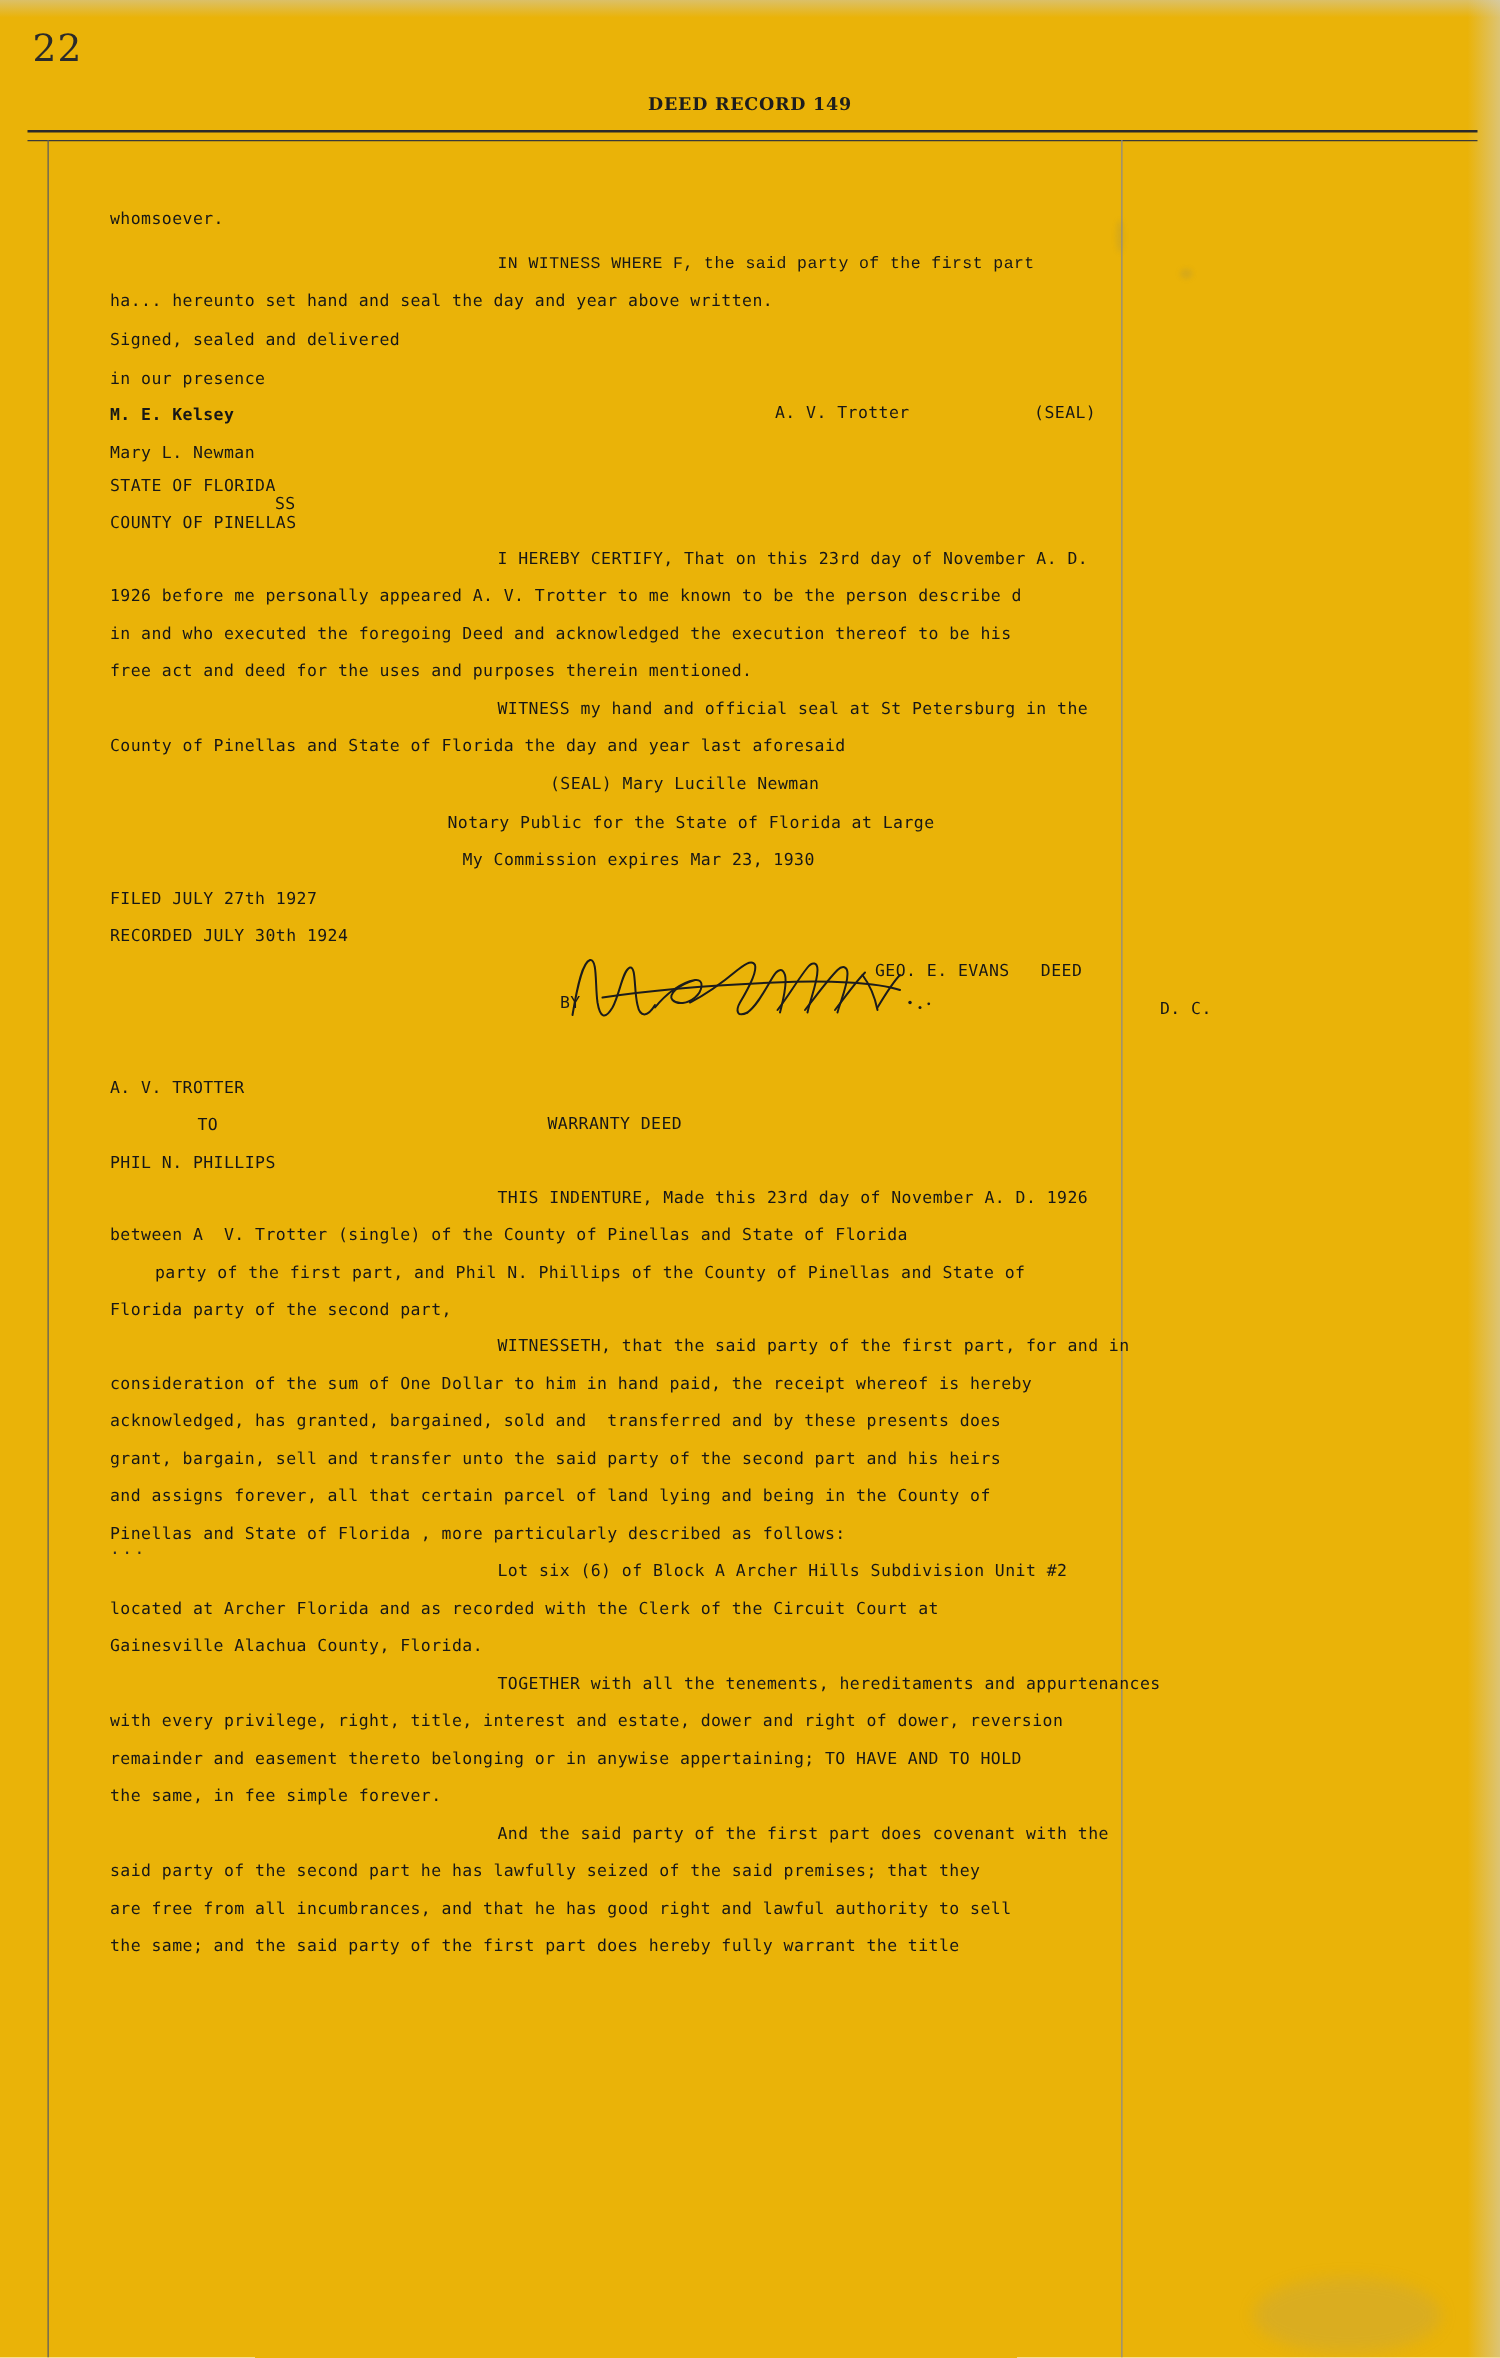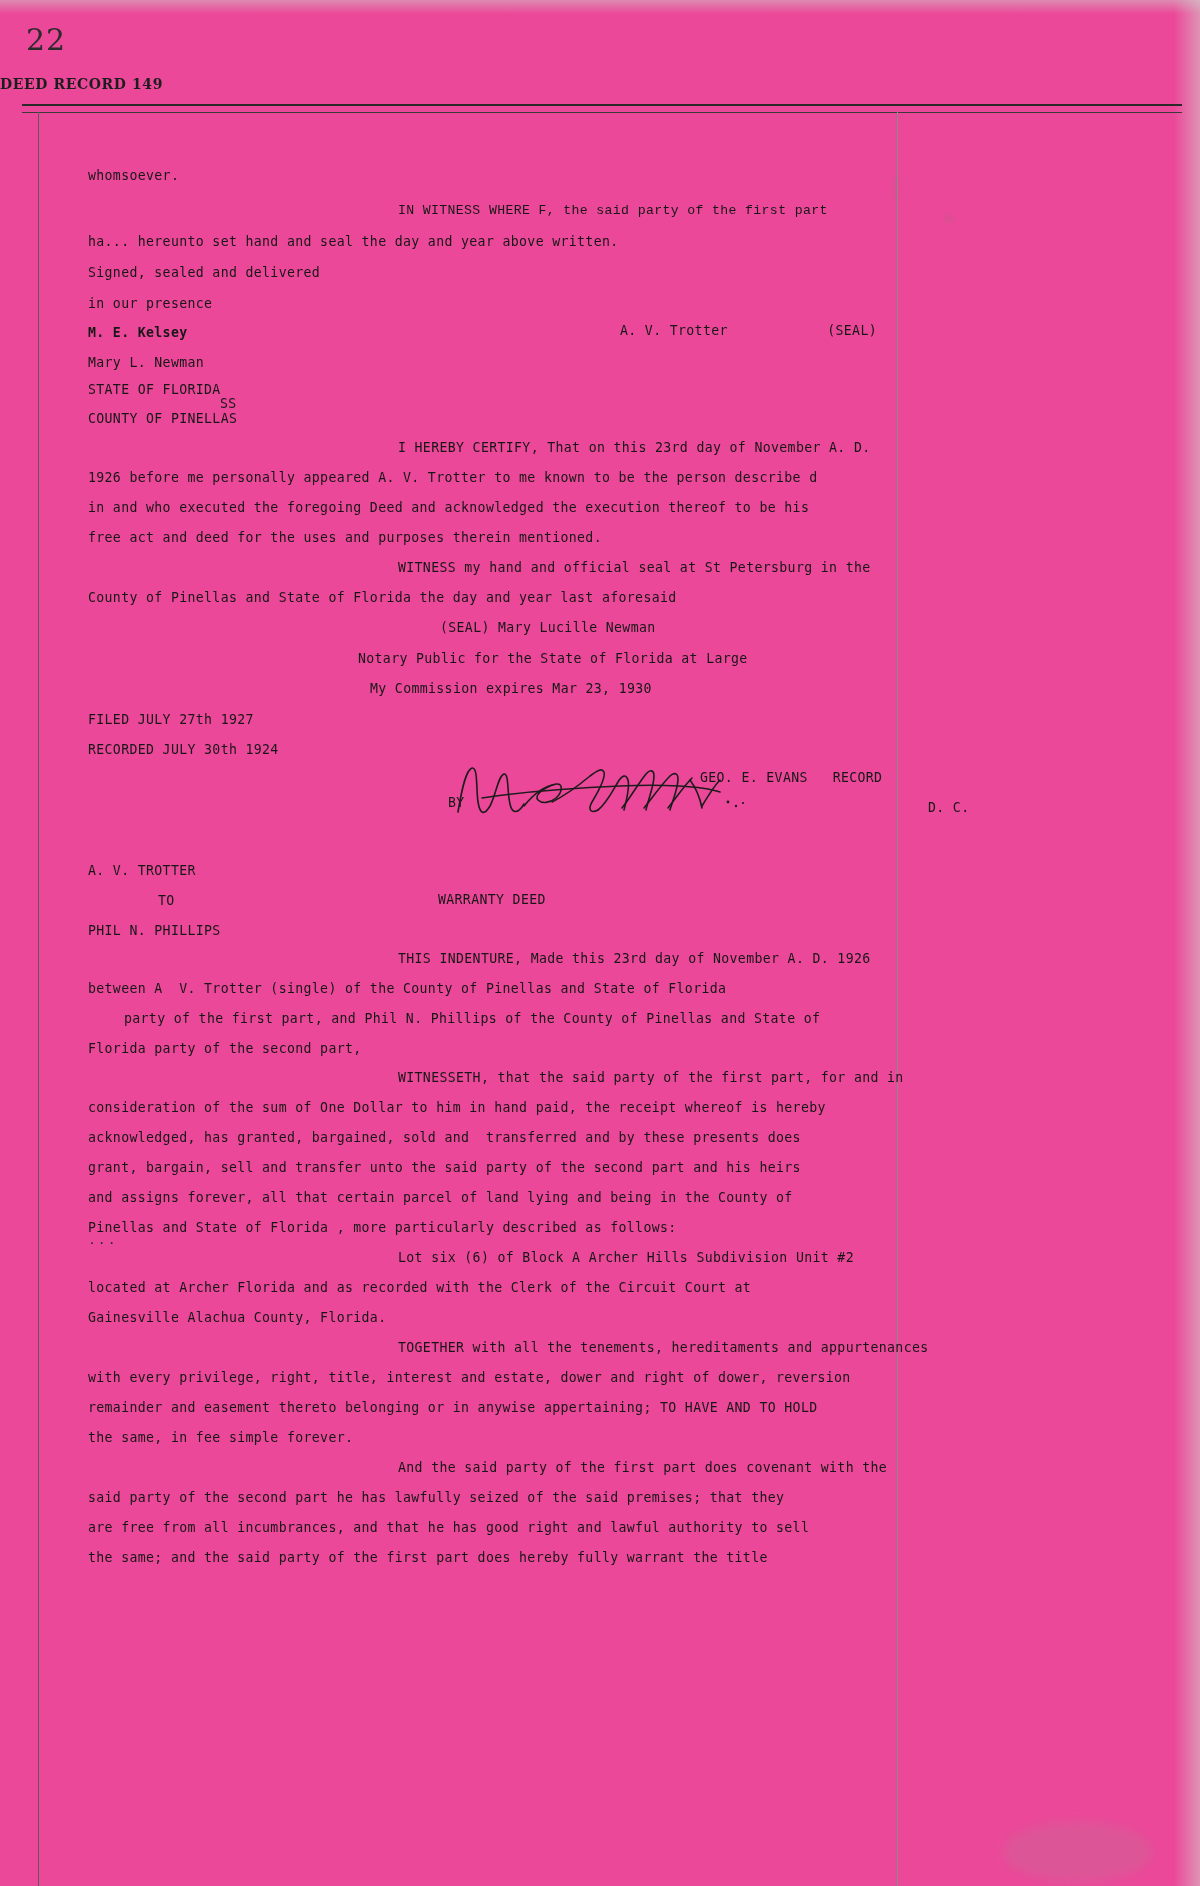--- a/index.html
+++ b/index.html
@@ -13,38 +13,39 @@
     position: relative;
     font-family: "DejaVu Sans Mono", monospace;
     color: #1a1a1a;
     overflow: hidden;
   }
 
   
   .page {
     position: absolute;
     inset: 0;
-    background: #ec4899;
+    background: #eab308;
   }
 
   .page-number {
     position: absolute;
     left: 26px;
     top: 22px;
     font-family: "DejaVu Serif", serif;
     font-size: 30px;
     letter-spacing: 1px;
     color: #2b2b2b;
   }
 
   .record-header {
     position: absolute;
     left: 0;
     right: 0;
     top: 76px;
+    text-align: center;
     font-family: "DejaVu Serif", serif;
     font-weight: bold;
     font-size: 14px;
     letter-spacing: 0.6px;
     color: #1d1d1d;
   }
 
   .rule-top {
     position: absolute;
     left: 22px;
@@ -180,21 +181,21 @@
       <div class="ln" style="left: 88px; top: 358px;">1926 before me personally appeared A. V. Trotter to me known to be the person describe d</div>
       <div class="ln" style="left: 88px; top: 388px;">in and who executed the foregoing Deed and acknowledged the execution thereof to be his</div>
       <div class="ln" style="left: 88px; top: 418px;">free act and deed for the uses and purposes therein mentioned.</div>
       <div class="ln" style="left: 398px; top: 448px;">WITNESS my hand and official seal at St Petersburg in the</div>
       <div class="ln" style="left: 88px; top: 478px;">County of Pinellas and State of Florida the day and year last aforesaid</div>
       <div class="ln" style="left: 440px; top: 508px;">(SEAL) Mary Lucille Newman</div>
       <div class="ln" style="left: 358px; top: 539px;">Notary Public for the State of Florida at Large</div>
       <div class="ln" style="left: 370px; top: 569px; text-align: center;">My Commission expires Mar 23, 1930</div>
       <div class="ln" style="left: 88px; top: 600px;">FILED JULY 27th 1927</div>
       <div class="ln" style="left: 88px; top: 630px;">RECORDED JULY 30th 1924</div>
-      <div class="ln" style="left: 700px; top: 658px;">GEO. E. EVANS   RECORD</div>
+      <div class="ln" style="left: 700px; top: 658px;">GEO. E. EVANS   DEED</div>
       <div class="ln" style="left: 928px; top: 688px;">D. C.</div>
       <div class="ln" style="left: 88px; top: 751px;">A. V. TROTTER</div>
       <div class="ln" style="left: 130px; top: 781px; margin-left: 28px;">TO</div>
       <div class="ln" style="left: 438px; top: 780px;">WARRANTY DEED</div>
       <div class="ln" style="left: 88px; top: 811px;">PHIL N. PHILLIPS</div>
       <div class="ln" style="left: 398px; top: 839px;">THIS INDENTURE, Made this 23rd day of November A. D. 1926</div>
       <div class="ln" style="left: 88px; top: 869px;">between A  V. Trotter (single) of the County of Pinellas and State of Florida</div>
       <div class="ln" style="left: 88px; top: 899px; margin-left: 36px;">party of the first part, and Phil N. Phillips of the County of Pinellas and State of</div>
       <div class="ln" style="left: 88px; top: 929px;">Florida party of the second part,</div>
       <div class="ln" style="left: 398px; top: 958px;">WITNESSETH, that the said party of the first part, for and in</div>

